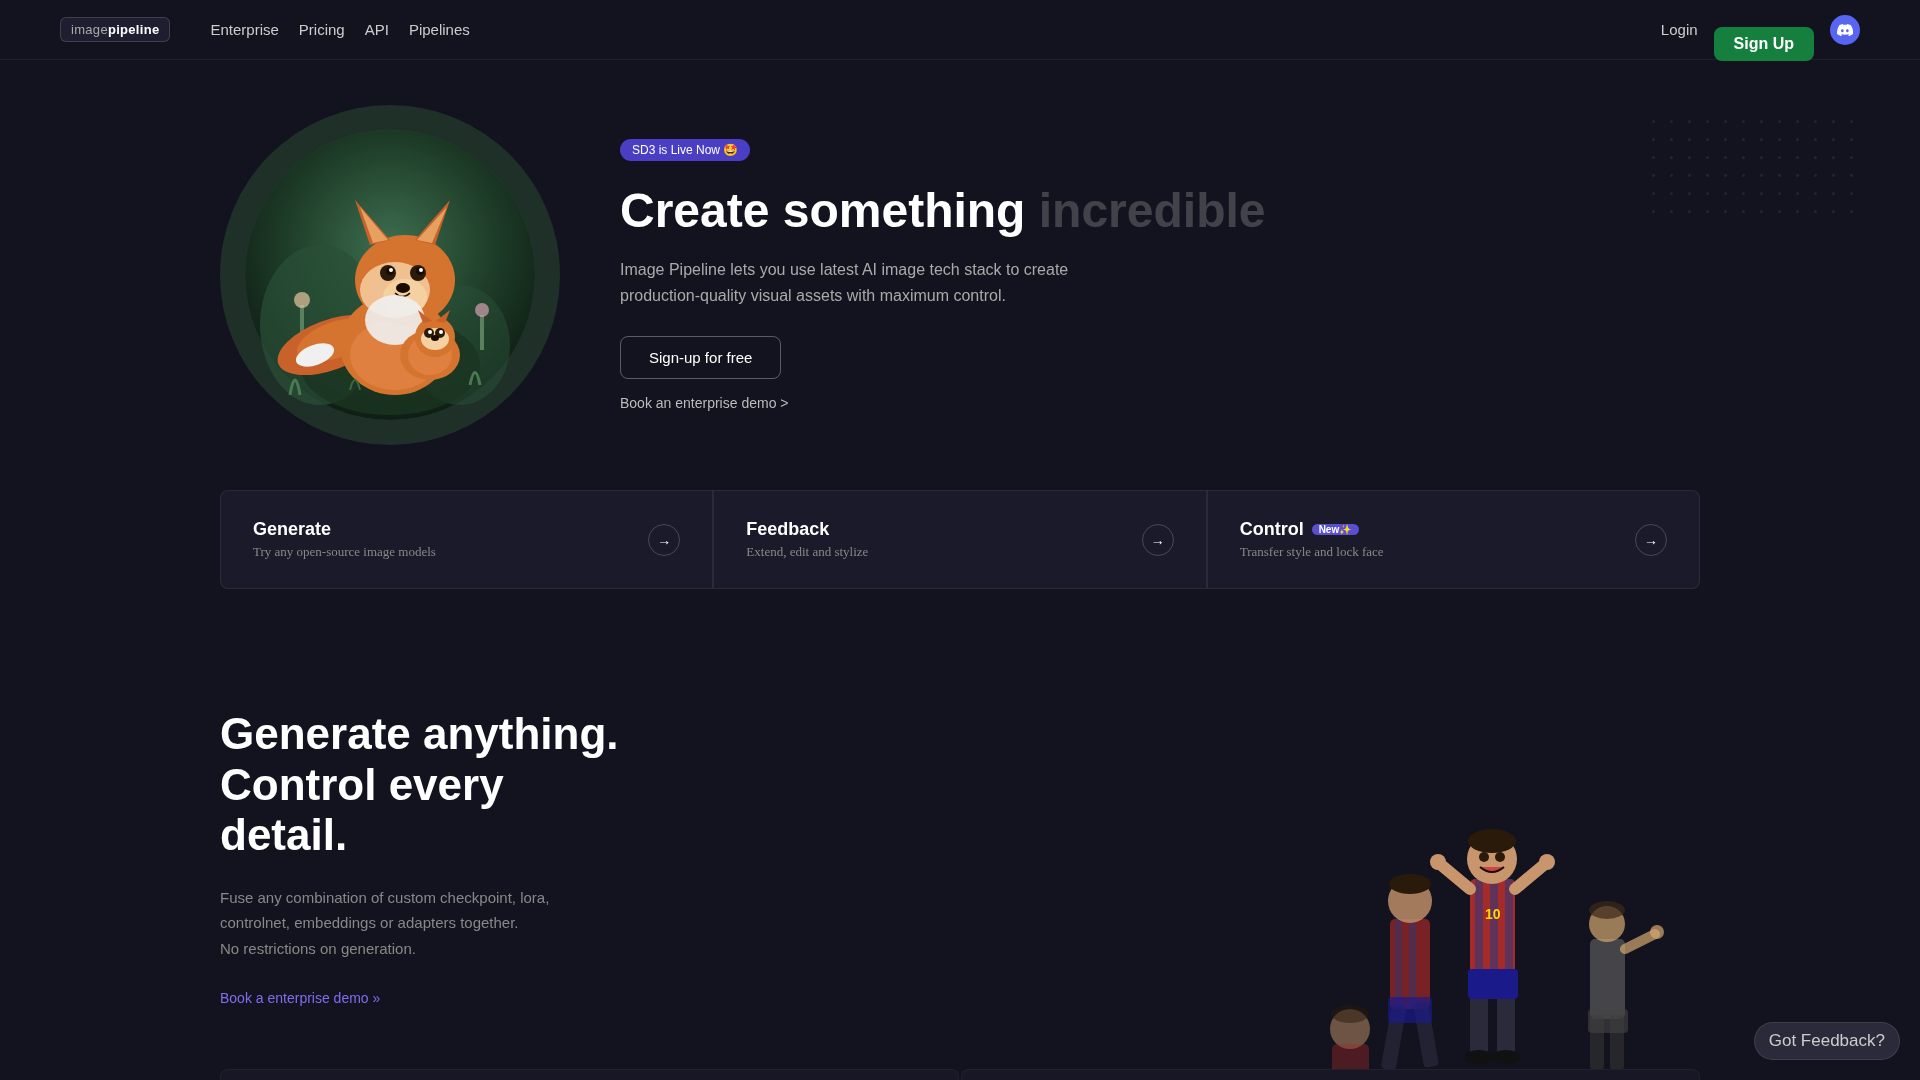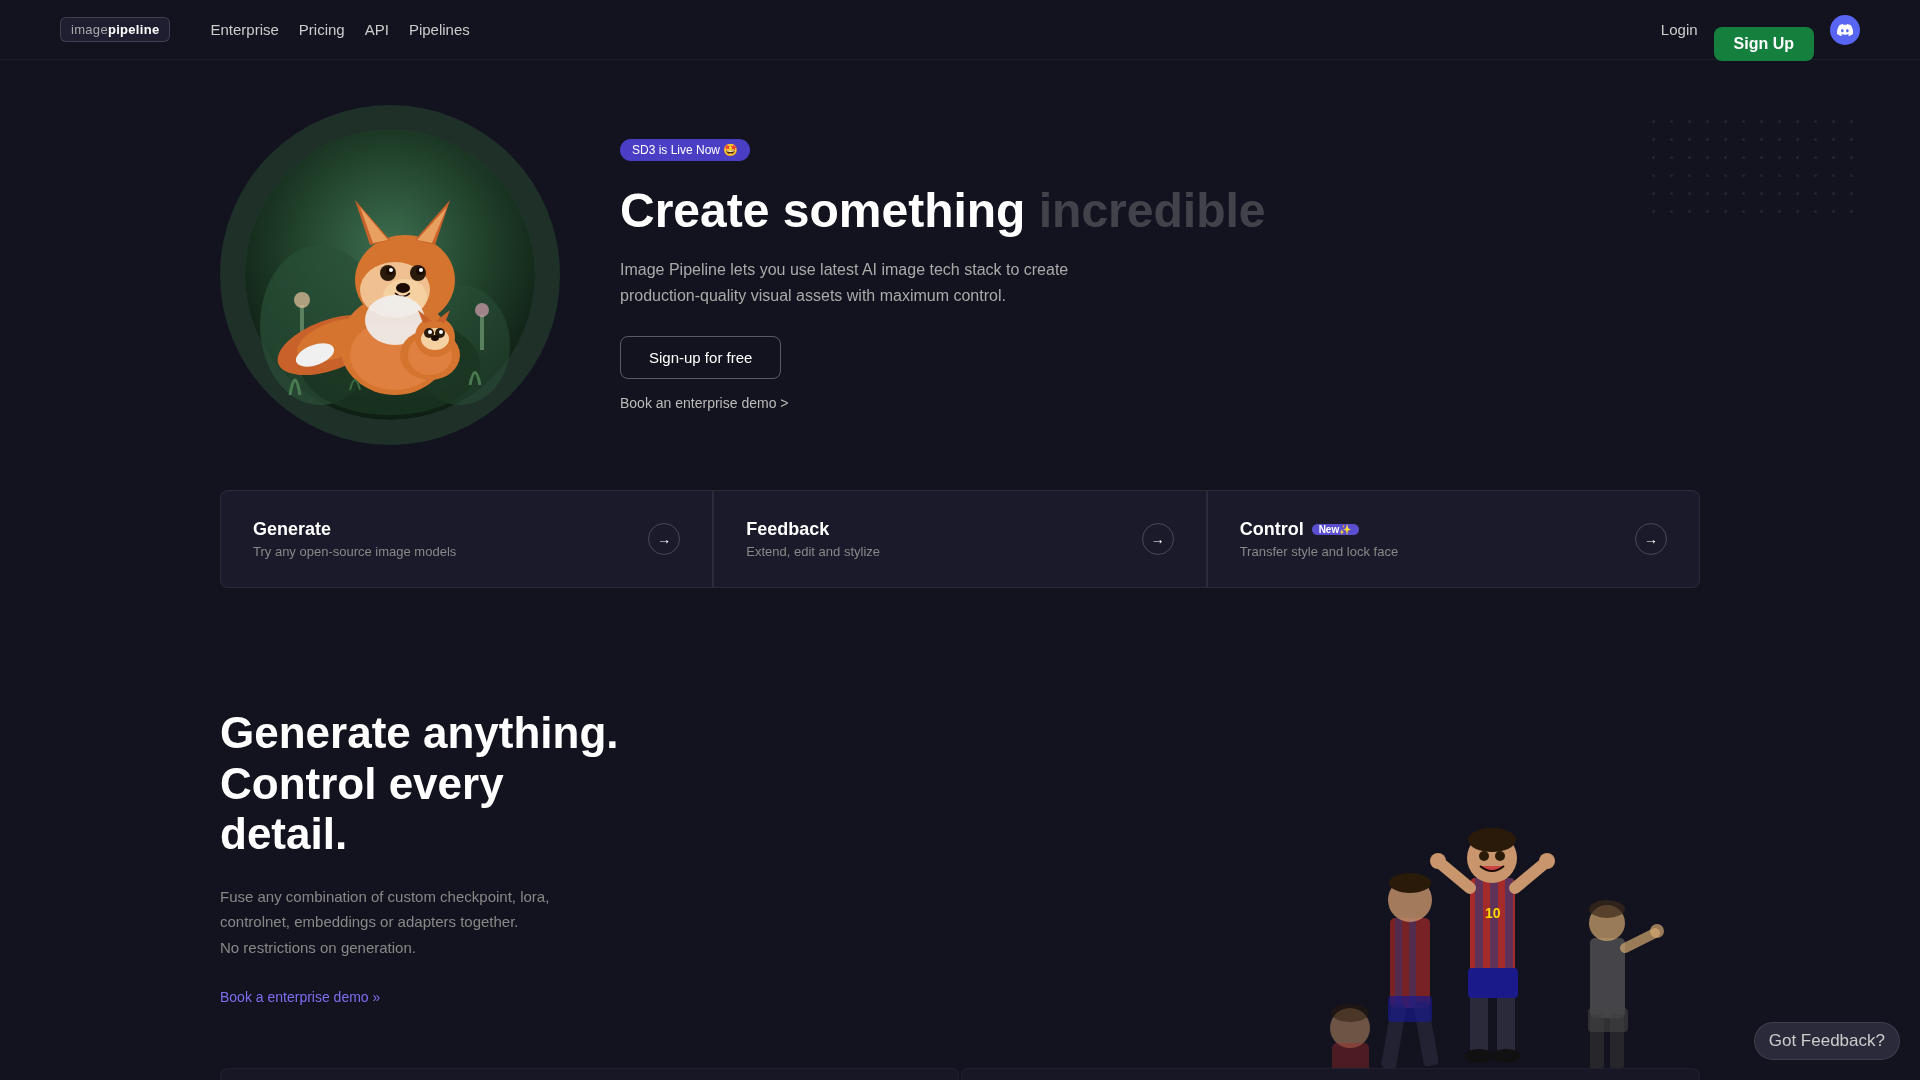--- a/index.html
+++ b/index.html
@@ -201,20 +201,21 @@
       color: #fff;
       margin-bottom: 4px;
       display: flex;
       align-items: center;
       gap: 8px;
       text-align: center;
     }
     .feature-card-text p {
       font-size: 13px;
       color: #888;
+      font-family: Liberation Serif, serif;
     }
     .new-badge {
       background: #5a4fcf;
       color: #fff;
       font-size: 10px;
       padding: 0 7px;
       border-radius: 10px;
       font-weight: 600;
     }
     .arrow-btn {

